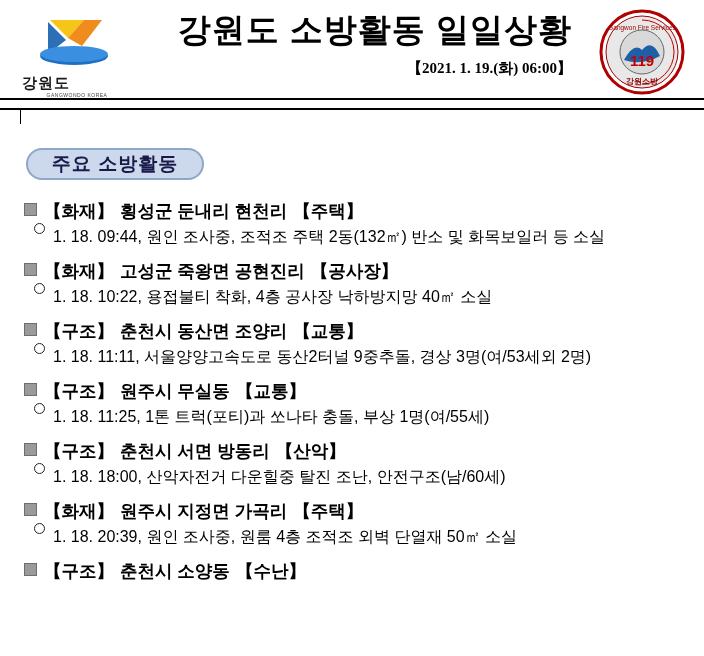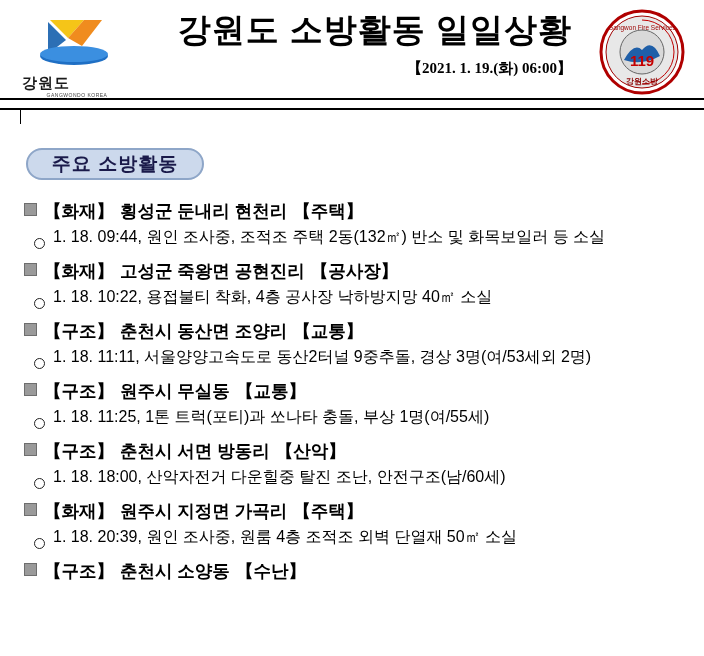--- a/index.html
+++ b/index.html
@@ -159,21 +159,21 @@
     margin-right: 6px;
   }
   .loc {
     margin-right: 6px;
   }
   .tag {
     font-weight: bold;
   }
   .item-body {
     display: flex;
-    align-items: flex-end;
+    align-items: flex-start;
     font-size: 16px;
     color: #000;
     padding-left: 34px;
     line-height: 26px;
     white-space: nowrap;
   }
   .bullet-circ {
     display: inline-block;
     width: 9px;
     height: 9px;

